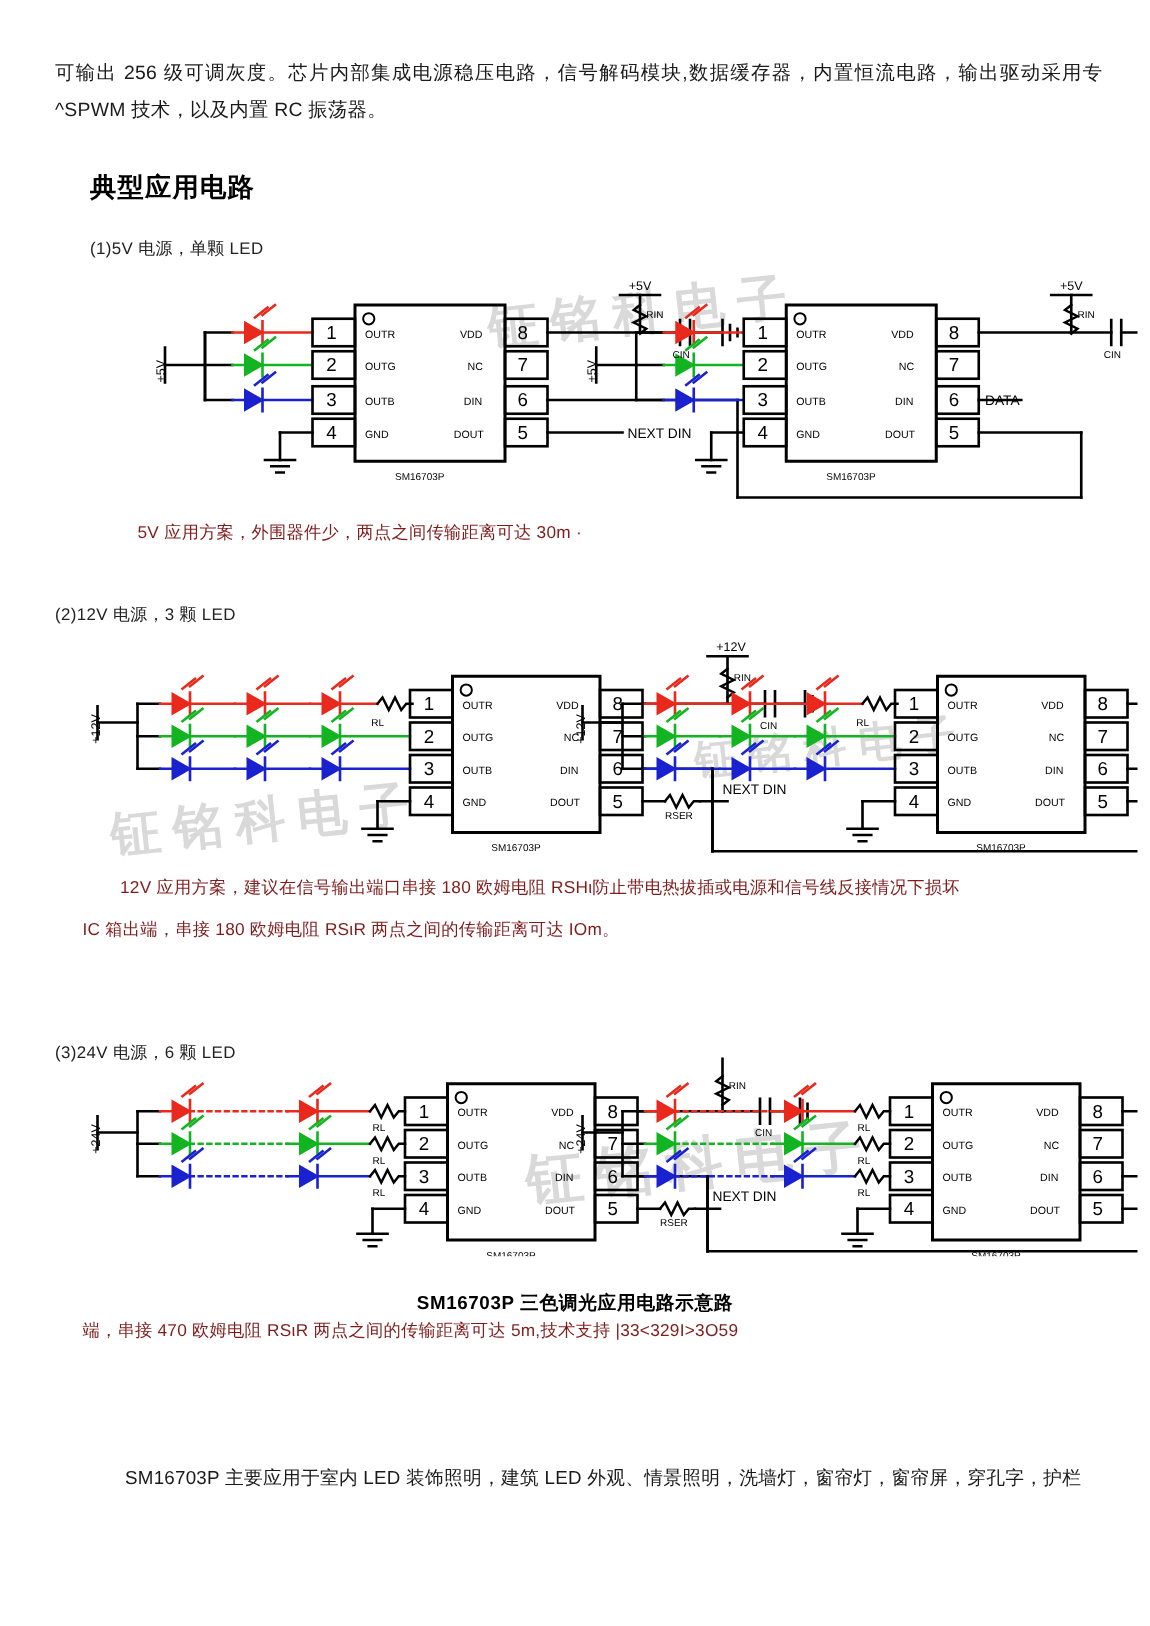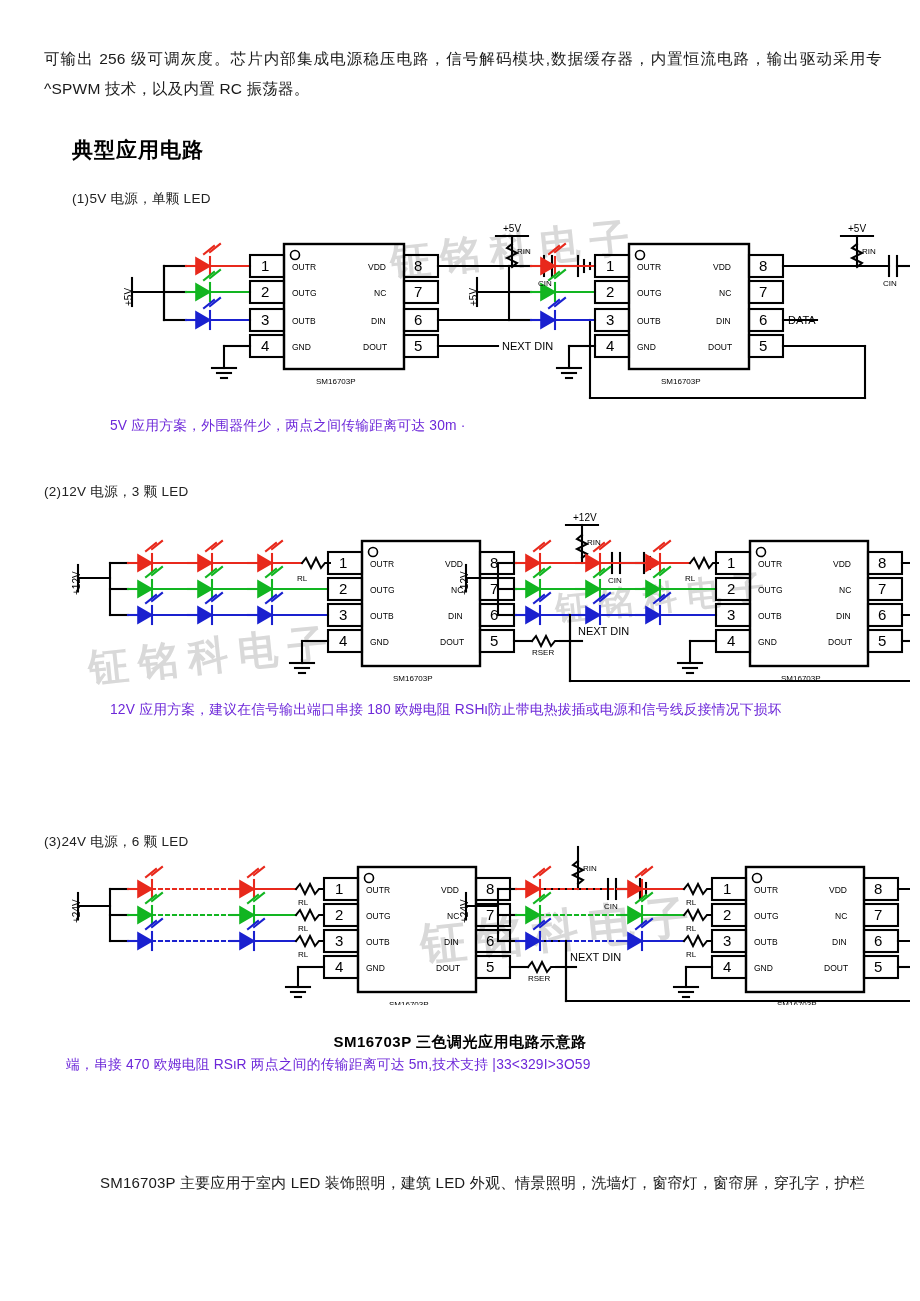--- a/index.html
+++ b/index.html
@@ -17,21 +17,21 @@
     letter-spacing:.2px;text-align:justify;
   }
   .h-section{
     position:absolute;left:72px;top:136px;
     font-size:21px;font-weight:700;color:#000;letter-spacing:1px;
   }
   .sub-label{
     position:absolute;font-size:13.5px;color:#222;letter-spacing:.3px;
   }
   .caption{
-    position:absolute;font-size:13.8px;color:#6d28d9;line-height:31px;
+    position:absolute;font-size:13.8px;color:#7f1d1d;line-height:31px;
     letter-spacing:.2px;
   }
   .center-title{
     position:absolute;width:920px;left:0;text-align:center;
     font-size:15px;font-weight:700;color:#000;letter-spacing:.5px;
   }
   .tail{
     position:absolute;left:100px;top:1155px;width:790px;
     font-size:15px;color:#1a1a1a;line-height:30px;letter-spacing:.2px;margin-top:13px;
   }
@@ -564,21 +564,22 @@
         <text x="758" y="140" font-size="8.5">DOUT</text>
 
         <text x="323" y="176" font-size="8">SM16703P</text>
         <text x="711" y="176" font-size="8">SM16703P</text>
         <text x="508" y="130" font-size="11">NEXT DIN</text>
         <text x="868" y="114" font-size="11">DATA</text>
       </g>
     </svg>
   </div>
 
-  <div class="caption" style="left:110px;top:694px;">12V 应用方案，建议在信号输出端口串接 180 欧姆电阻 RSHι防止带电热拔插或电源和信号线反接情况下损坏</div>
+  <div class="caption" style="left:96px;top:694px;">12V 应用方案，建议在信号输出端口串接 180 欧姆电阻 RSHι防止带电热拔插或电源和信号线反接情况下损坏</div>
+  <div class="caption" style="left:66px;top:728px;">IC 箱出端，串接 180 欧姆电阻 RSιR 两点之间的传输距离可达 IOm。</div>
 
   <div class="sub-label" style="left:44px;top:833px;">(3)24V 电源，6 颗 LED</div>
 
   <div class="wm" style="left:420px;top:900px;font-size:46px;">钲铭科电子</div>
 
   <div class="sch" style="left:70px;top:845px;">
     <svg width="840" height="160" viewBox="0 0 840 160">
       <g stroke="#000" stroke-width="2.1" fill="none" stroke-linecap="square">
 
         <line x1="8" y1="48" x2="8" y2="74"></line>

